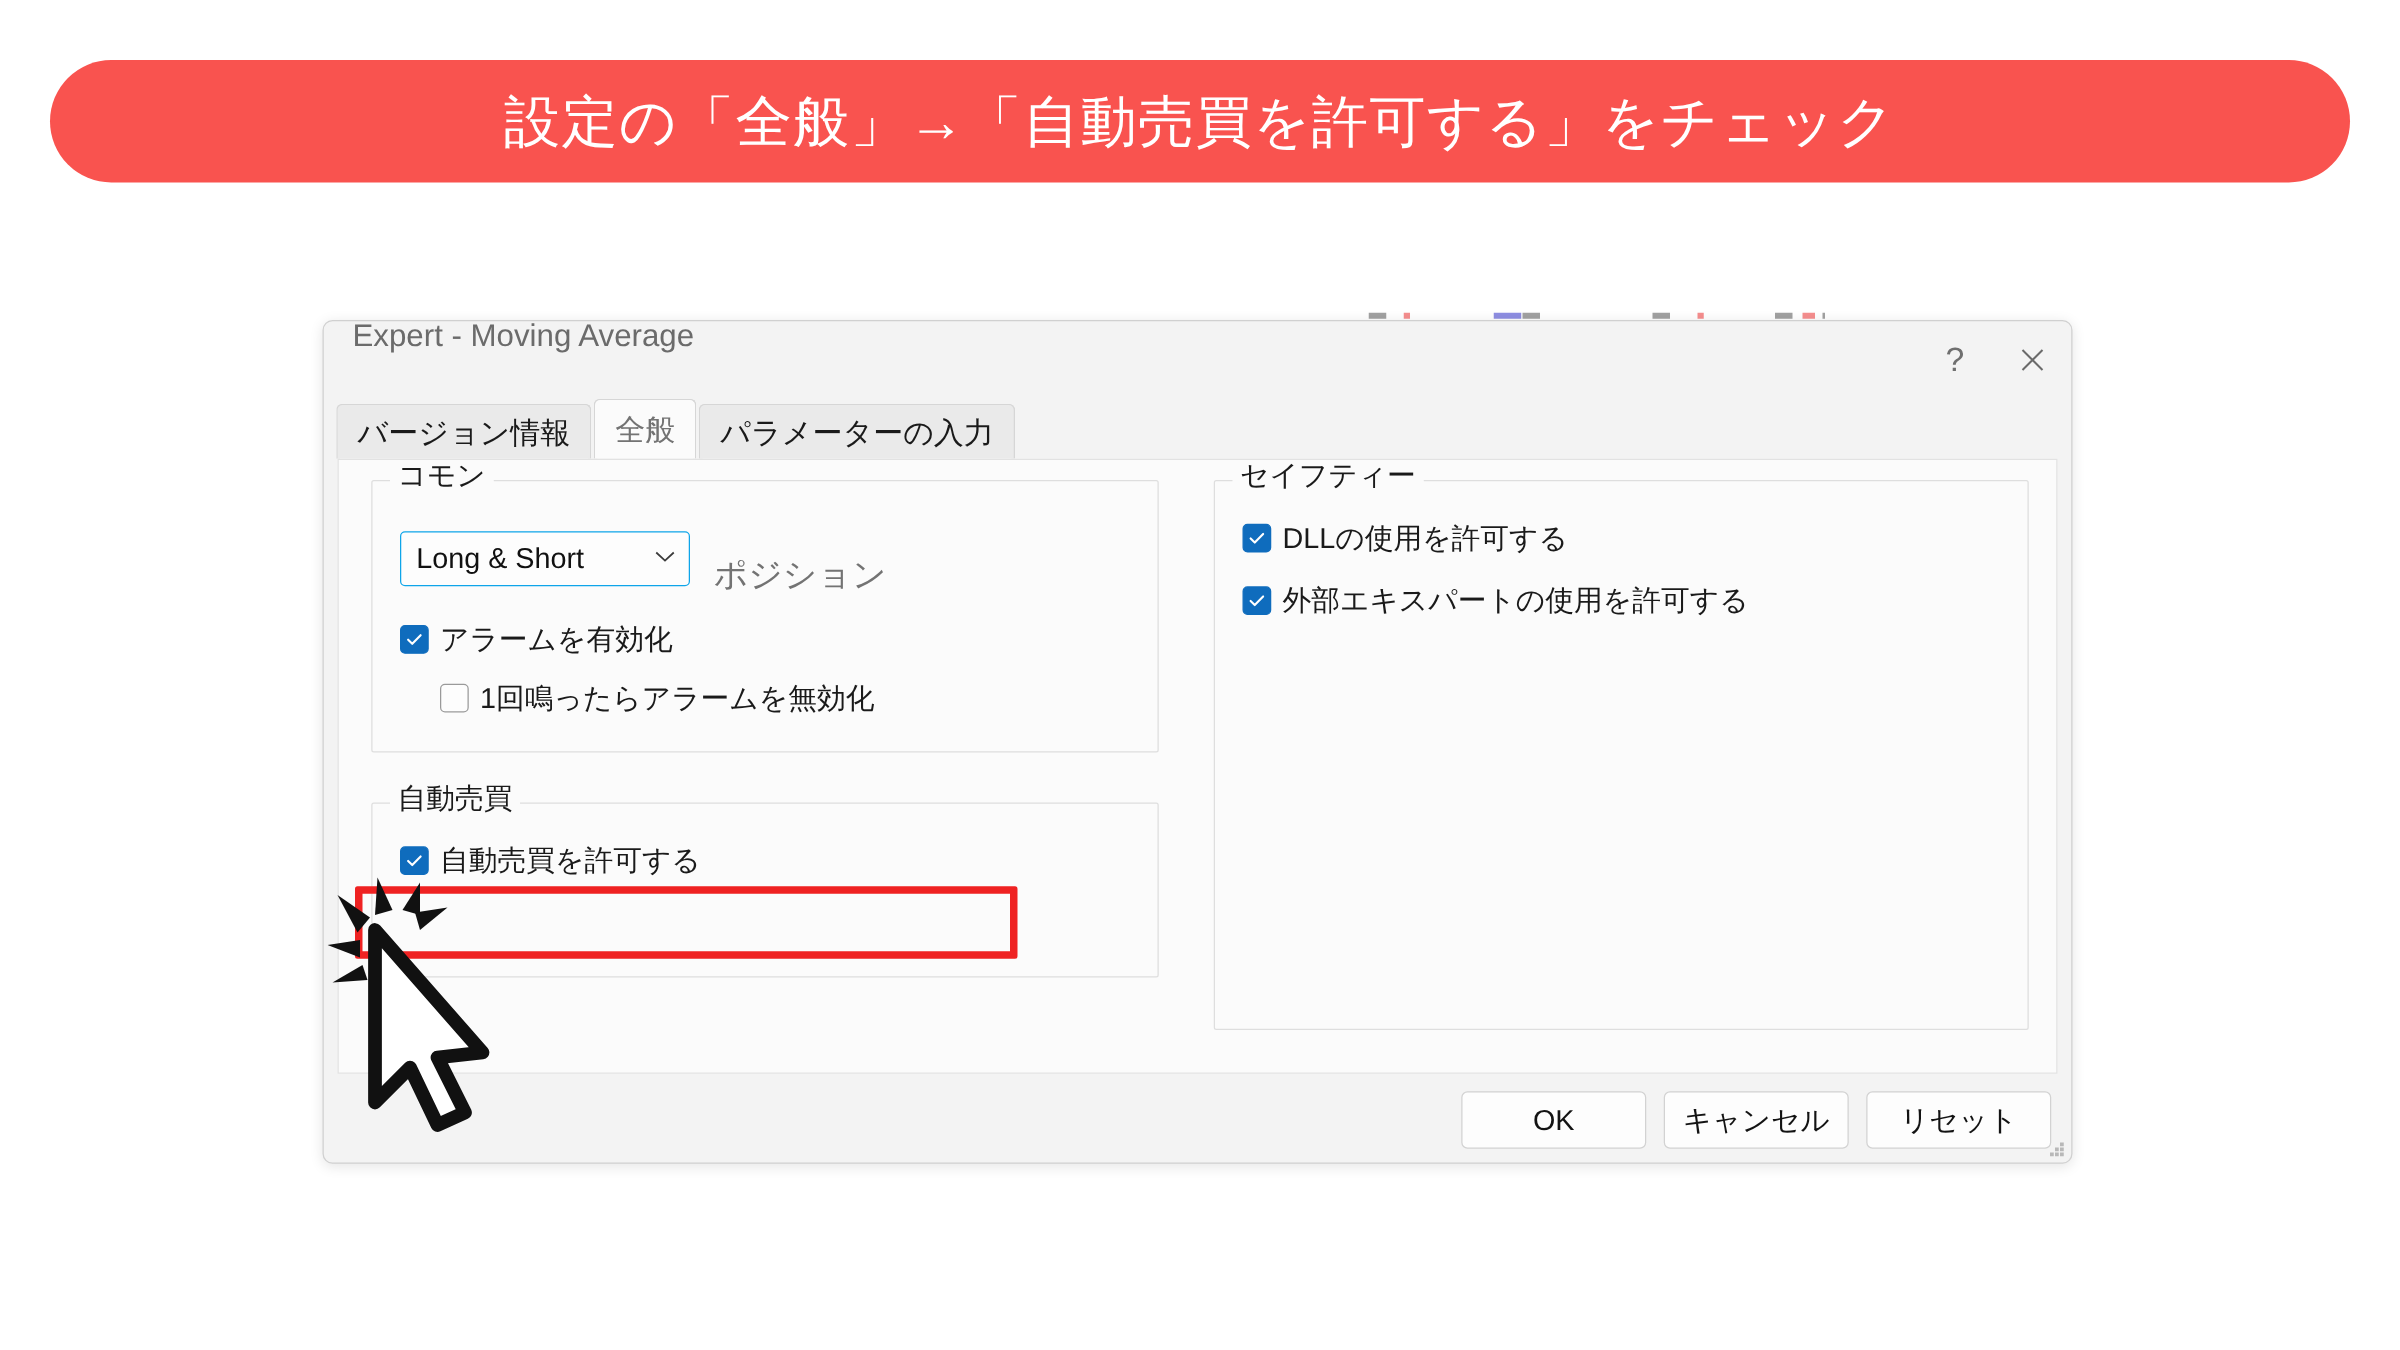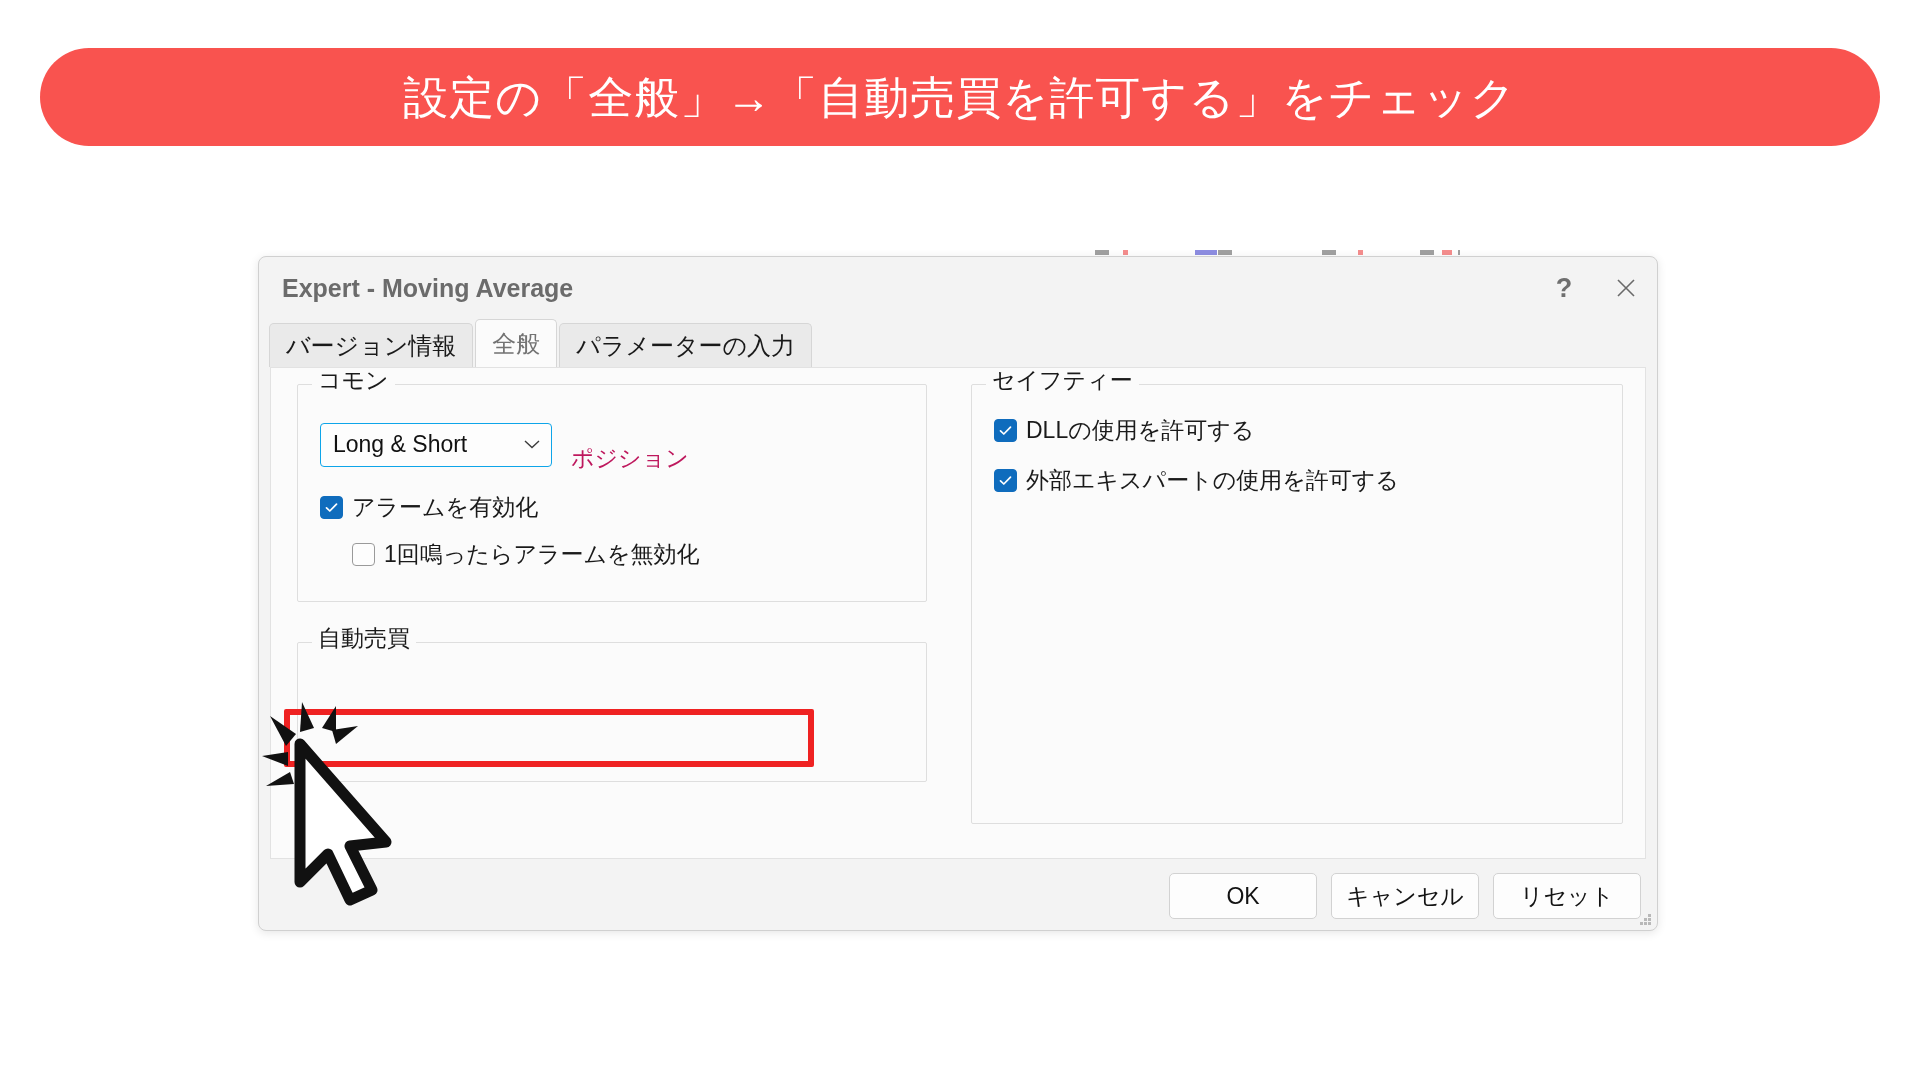--- a/index.html
+++ b/index.html
@@ -63,25 +63,23 @@
     height: 675px;
     background: #f3f3f3;
     border: 1px solid #d0d0d0;
     border-radius: 8px;
     box-shadow: 0 2px 10px rgba(0,0,0,0.10);
     box-sizing: border-box;
   }
   .titlebar {
     height: 62px;
     display: flex;
-    align-items: center;
     position: relative;
     border-top-left-radius: 8px;
     border-top-right-radius: 8px;
-    font-weight: bold;
   }
   .title-text {
     margin-left: 23px;
     font-size: 25px;
     color: #6b6b6b;
     line-height: 1;
   }
   .titlebar-controls {
     position: absolute;
     right: 0;
@@ -202,22 +200,22 @@
     color: #111;
     line-height: 1;
   }
   .chev {
     color: #444;
     font-size: 16px;
     line-height: 1;
   }
   .combo-label {
     margin-left: 19px;
-    font-size: 23px;
-    color: #be185d;
+    font-size: 27px;
+    color: #737373;
     line-height: 1;
     margin-top: 28px;
   }
 
   
   .cb-row {
     display: flex;
     align-items: center;
   }
   .cb-box {
@@ -393,20 +391,30 @@
           <div class="cb-row" style="margin-top:24px;margin-left:32px;">
             <span class="cb-box unchecked"></span>
             <span class="cb-label">1回鳴ったらアラームを無効化</span>
           </div>
 
         </div>
       </div>
 
       <div class="group" style="height:140px;margin-top:40px;">
         <div class="group-title">自動売買</div>
+        <div class="group-body">
+          <div class="cb-row">
+            <span class="cb-box checked">
+              <svg width="17" height="17" viewBox="0 0 17 17" aria-hidden="true">
+                <path d="M3.5 8.8 L6.8 12 L13.5 5.2" stroke="#ffffff" stroke-width="1.7" fill="none" stroke-linecap="round" stroke-linejoin="round"></path>
+              </svg>
+            </span>
+            <span class="cb-label">自動売買を許可する</span>
+          </div>
+        </div>
       </div>
 
     </div>
 
     <div class="col-right">
       <div class="group" style="height:440px;">
         <div class="group-title">セイフティー</div>
         <div class="group-body">
 
           <div class="cb-row">

